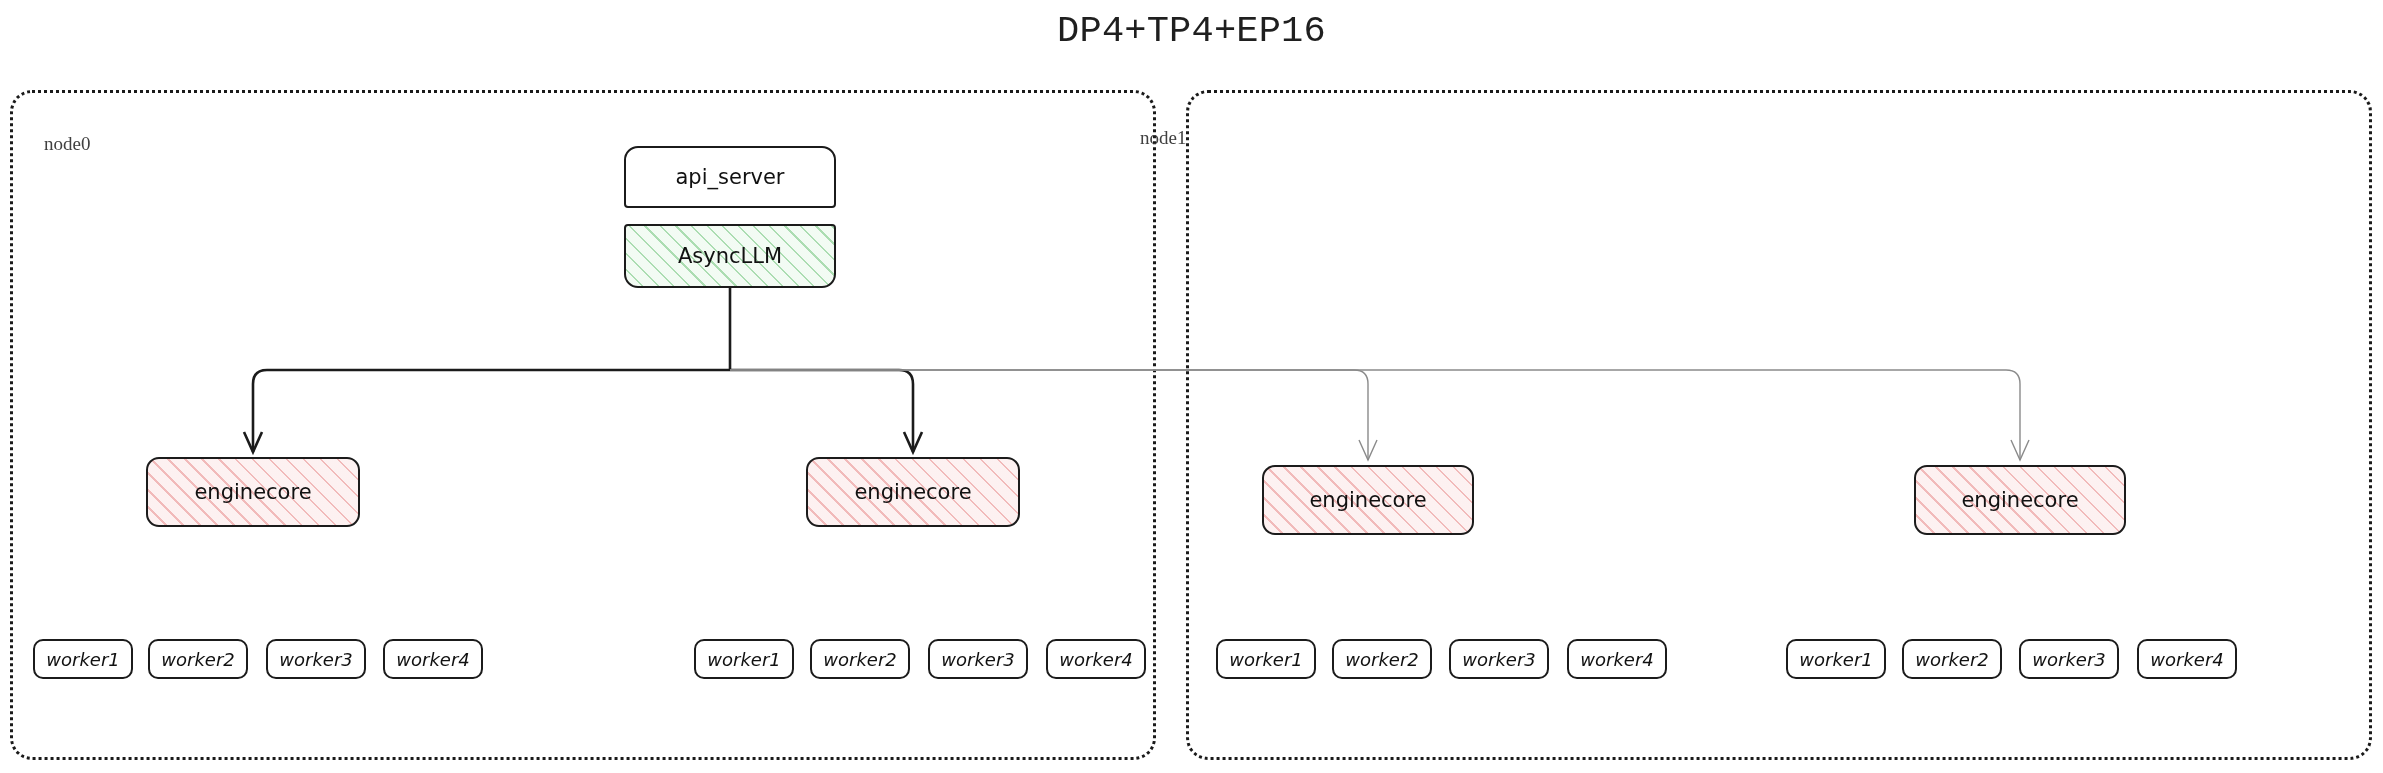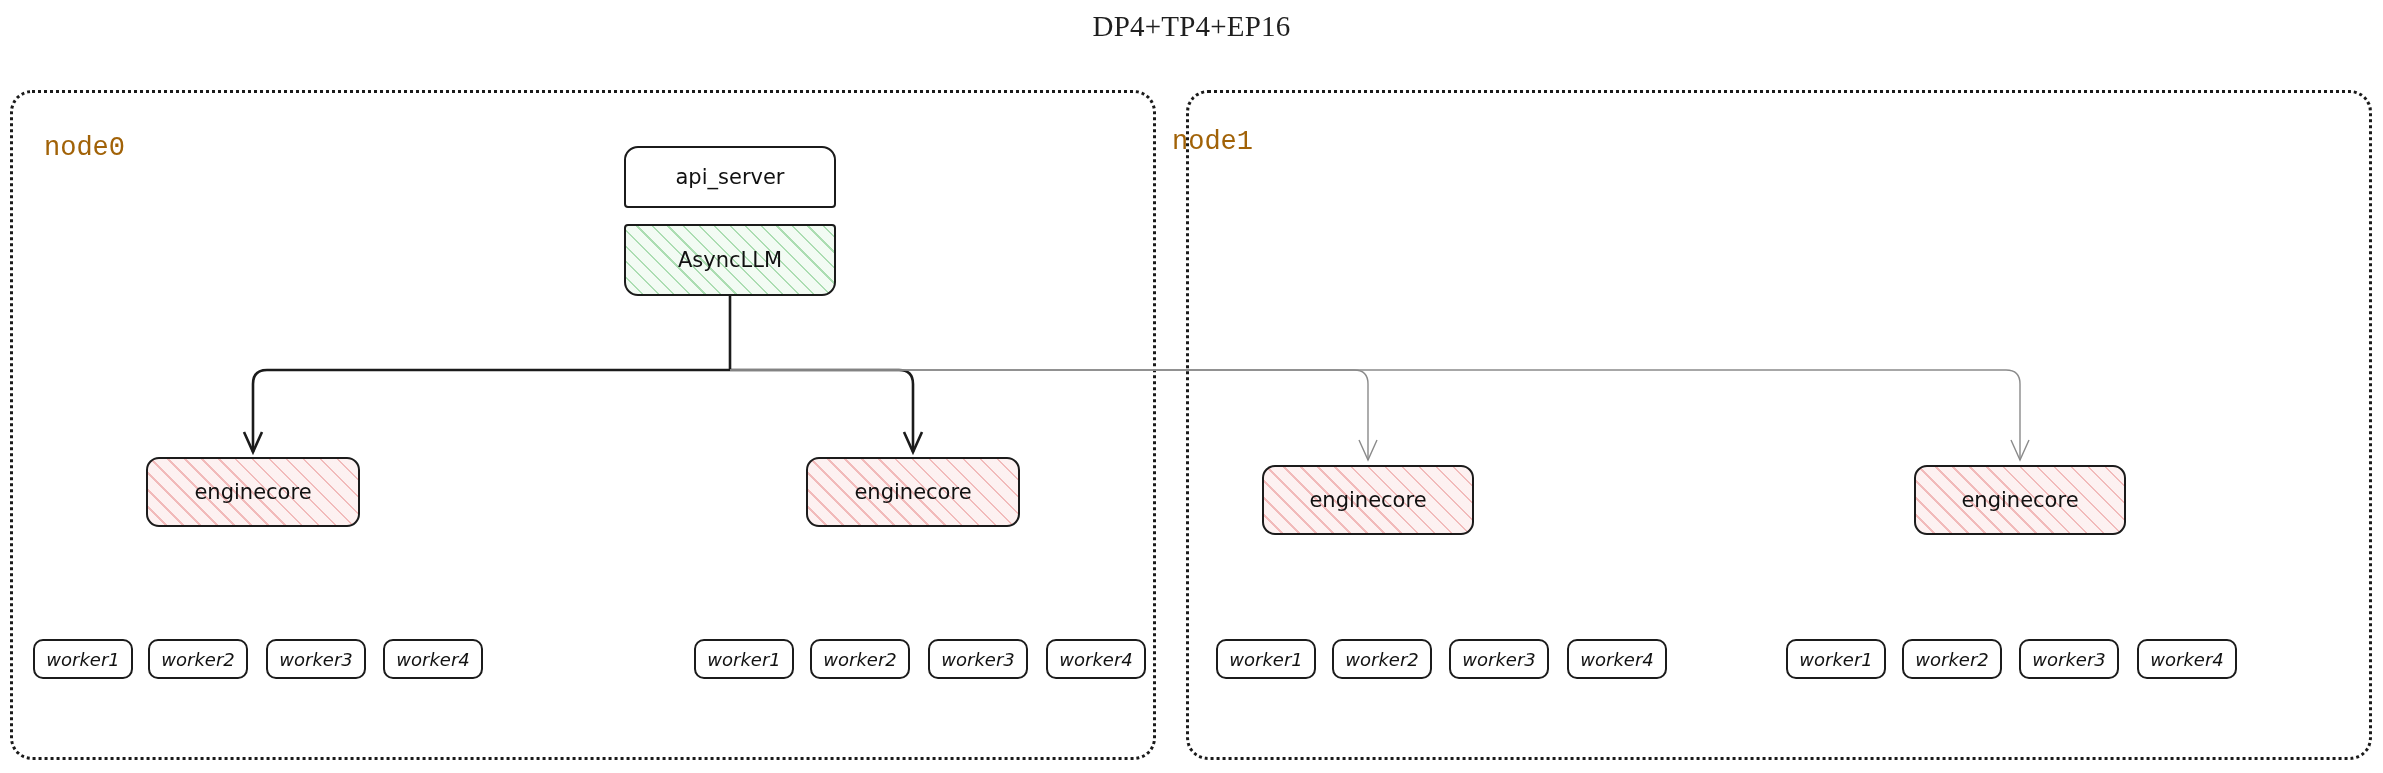--- a/index.html
+++ b/index.html
@@ -16,37 +16,37 @@
     height: 773px;
     background: #ffffff;
     overflow: hidden;
   }
   .diagram-title {
     position: absolute;
     left: 0;
     top: 10px;
     width: 2383px;
     text-align: center;
-    font-family: Liberation Serif, serif;
-    font-size: 29px;
+    font-family: Liberation Mono, monospace;
+    font-size: 37px;
     color: #1f1f1f;
     letter-spacing: 0.2px;
   }
   .node-box {
     position: absolute;
     border: 3px dotted #1a1a1a;
     border-radius: 22px;
     background: transparent;
     box-sizing: border-box;
   }
   .node-label {
     position: absolute;
-    font-family: Liberation Mono, monospace;
-    font-size: 27px;
-    color: #a16207;
+    font-family: Liberation Serif, serif;
+    font-size: 19px;
+    color: #404040;
     white-space: nowrap;
   }
   .svg-layer {
     position: absolute;
     left: 0;
     top: 0;
     width: 2383px;
     height: 773px;
     pointer-events: none;
   }
@@ -108,36 +108,36 @@
 <body>
 
 <div id="canvas">
 
   <div class="diagram-title">DP4+TP4+EP16</div>
 
   <div class="node-box" id="frame-node0" style="left: 10px; top: 90px; width: 1146px; height: 670px;"></div>
   <div class="node-label" id="label-node0" style="left: 44px; top: 133px;">node0</div>
 
   <div class="node-box" id="frame-node1" style="left: 1186px; top: 90px; width: 1186px; height: 670px;"></div>
-  <div class="node-label" id="label-node1" style="left: 1172px; top: 127px;">node1</div>
+  <div class="node-label" id="label-node1" style="left: 1140px; top: 127px;">node1</div>
 
   <svg class="svg-layer" id="edge-layer" viewBox="0 0 2383 773">
       <path d="M 730 288 L 730 370" stroke="#1b1b1b" stroke-width="2.6" fill="none"></path>
       <path d="M 730 370 L 267 370 Q 253 370 253 384 L 253 452" stroke="#1b1b1b" stroke-width="2.6" fill="none" stroke-linecap="butt"></path>
       <path d="M 244 432 L 253 452 L 262 432" stroke="#1b1b1b" stroke-width="2.6" fill="none" stroke-linejoin="miter" stroke-linecap="butt"></path>
       <path d="M 730 370 L 899 370 Q 913 370 913 384 L 913 452" stroke="#1b1b1b" stroke-width="2.6" fill="none" stroke-linecap="butt"></path>
       <path d="M 904 432 L 913 452 L 922 432" stroke="#1b1b1b" stroke-width="2.6" fill="none" stroke-linejoin="miter" stroke-linecap="butt"></path>
       <path d="M 730 370 L 1354 370 Q 1368 370 1368 384 L 1368 460" stroke="#8a8a8a" stroke-width="1.4" fill="none" stroke-linecap="butt"></path>
       <path d="M 1359 440 L 1368 460 L 1377 440" stroke="#8a8a8a" stroke-width="1.4" fill="none" stroke-linejoin="miter" stroke-linecap="butt"></path>
       <path d="M 730 370 L 2006 370 Q 2020 370 2020 384 L 2020 460" stroke="#8a8a8a" stroke-width="1.4" fill="none" stroke-linecap="butt"></path>
       <path d="M 2011 440 L 2020 460 L 2029 440" stroke="#8a8a8a" stroke-width="1.4" fill="none" stroke-linejoin="miter" stroke-linecap="butt"></path>
     </svg>
 
   <div class="proc-box box-api" id="box-api-server" style="left: 624px; top: 146px; width: 212px; height: 62px;">api_server</div>
-  <div class="proc-box box-async" id="box-async-llm" style="left: 624px; top: 224px; width: 212px; height: 72px;">AsyncLLM</div>
+  <div class="proc-box box-async" id="box-async-llm" style="left: 624px; top: 224px; width: 212px; height: 64px;">AsyncLLM</div>
 
   <div class="proc-box box-engine" id="n0-engine-0" style="left: 146px; top: 457px; width: 214px; height: 70px;">enginecore</div>
   <div class="proc-box box-engine" id="n0-engine-1" style="left: 806px; top: 457px; width: 214px; height: 70px;">enginecore</div>
   <div class="proc-box box-engine" id="n1-engine-0" style="left: 1262px; top: 465px; width: 212px; height: 70px;">enginecore</div>
   <div class="proc-box box-engine" id="n1-engine-1" style="left: 1914px; top: 465px; width: 212px; height: 70px;">enginecore</div>
 
   <div id="worker-host">
       <div class="worker-box" style="left: 33px; top: 639px; width: 100px; height: 40px;">worker1</div>
       <div class="worker-box" style="left: 148px; top: 639px; width: 100px; height: 40px;">worker2</div>
       <div class="worker-box" style="left: 266px; top: 639px; width: 100px; height: 40px;">worker3</div>

